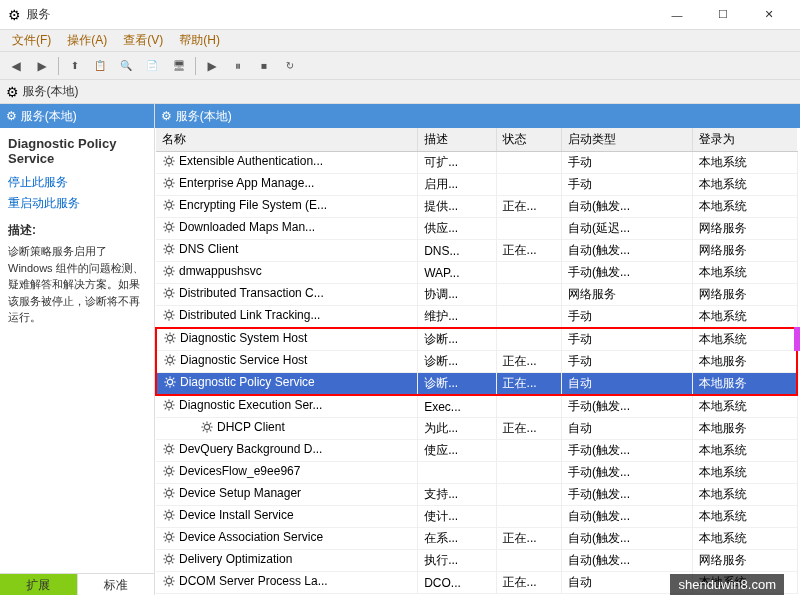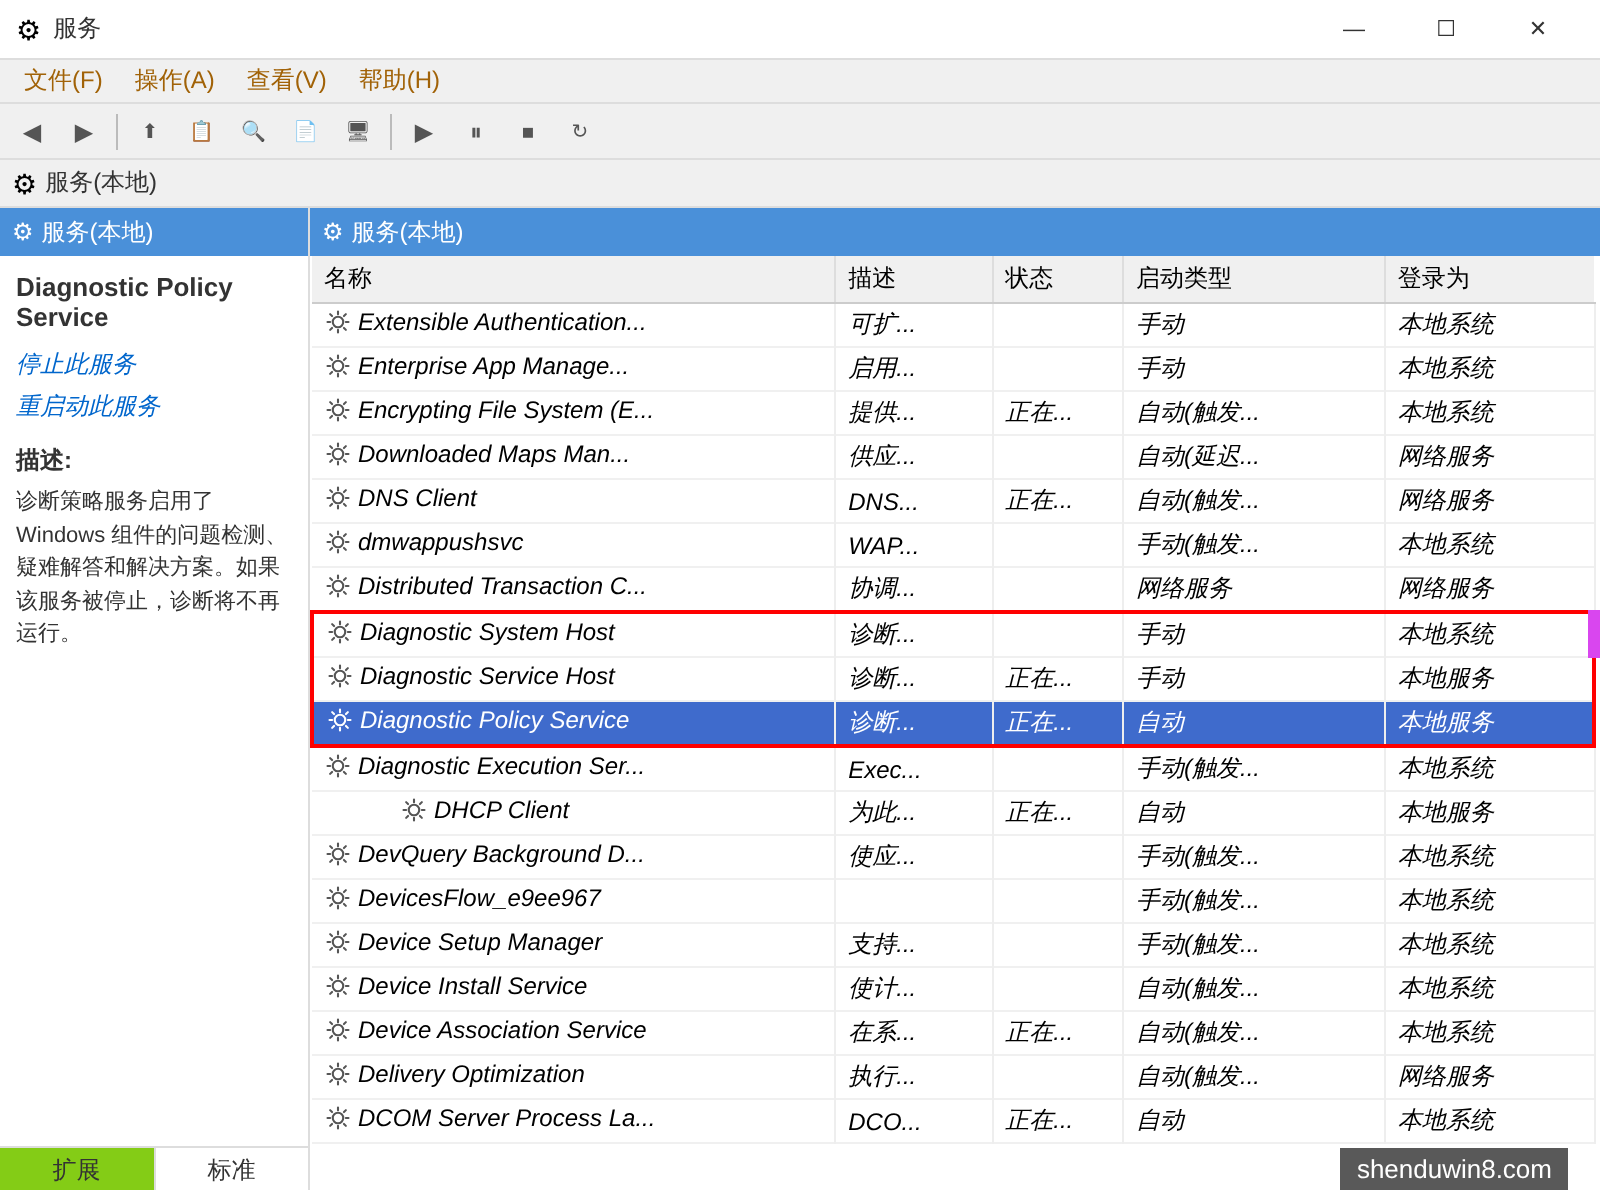--- a/index.html
+++ b/index.html
@@ -143,21 +143,20 @@
       color: #333;
       margin-bottom: 8px;
     }
     .sidebar-link {
       color: #0066cc;
       cursor: pointer;
       text-decoration: none;
       display: block;
       margin-bottom: 4px;
       font-size: 12px;
-      font-style: italic;
     }
     .sidebar-desc-title {
       font-size: 12px;
       font-weight: bold;
       margin-top: 10px;
       margin-bottom: 4px;
       color: #333;
     }
     .sidebar-desc-text {
       font-size: 11px;
@@ -220,21 +219,20 @@
       font-weight: normal;
       text-align: left;
       position: sticky;
       top: 0;
       z-index: 10;
       white-space: nowrap;
     }
     thead th:last-child { border-right: none; }
     tbody tr {
       border-bottom: 1px solid #f0f0f0;
-      font-style: italic;
     }
     tbody td {
       padding: 2px 6px;
       font-size: 12px;
       border-right: 1px solid #eee;
       white-space: nowrap;
       overflow: hidden;
       text-overflow: ellipsis;
       max-width: 0;
     }
@@ -415,20 +413,30 @@
             <tr>
               <td class="col-name" style="max-width: 200px;"><span class="service-icon"><svg class="svc-gear" viewBox="0 0 16 16" xmlns="http://www.w3.org/2000/svg">
     <circle cx="8" cy="8" r="3" fill="none" stroke="#555" stroke-width="1.2"></circle>
     <path d="M8 2v1.5M8 12.5V14M2 8h1.5M12.5 8H14M3.5 3.5l1.1 1.1M11.4 11.4l1.1 1.1M3.5 12.5l1.1-1.1M11.4 4.6l1.1-1.1" stroke="#555" stroke-width="1.2" stroke-linecap="round"></path>
   </svg> Distributed Transaction C...</span></td>
               <td class="col-desc">协调...</td>
               <td class="col-status"></td>
               <td class="col-startup">网络服务</td>
               <td class="col-login">网络服务</td>
             </tr>
+            <tr>
+              <td class="col-name" style="max-width: 200px;"><span class="service-icon"><svg class="svc-gear" viewBox="0 0 16 16" xmlns="http://www.w3.org/2000/svg">
+    <circle cx="8" cy="8" r="3" fill="none" stroke="#555" stroke-width="1.2"></circle>
+    <path d="M8 2v1.5M8 12.5V14M2 8h1.5M12.5 8H14M3.5 3.5l1.1 1.1M11.4 11.4l1.1 1.1M3.5 12.5l1.1-1.1M11.4 4.6l1.1-1.1" stroke="#555" stroke-width="1.2" stroke-linecap="round"></path>
+  </svg> Distributed Link Tracking...</span></td>
+              <td class="col-desc">维护...</td>
+              <td class="col-status"></td>
+              <td class="col-startup">手动</td>
+              <td class="col-login">本地系统</td>
+            </tr>
             <tr style="border-top: 2px solid red; border-left: 2px solid red; border-right: 6px solid #d946ef;">
               <td class="col-name" style="max-width: 200px;"><span class="service-icon"><svg class="svc-gear" viewBox="0 0 16 16" xmlns="http://www.w3.org/2000/svg">
     <circle cx="8" cy="8" r="3" fill="none" stroke="#555" stroke-width="1.2"></circle>
     <path d="M8 2v1.5M8 12.5V14M2 8h1.5M12.5 8H14M3.5 3.5l1.1 1.1M11.4 11.4l1.1 1.1M3.5 12.5l1.1-1.1M11.4 4.6l1.1-1.1" stroke="#555" stroke-width="1.2" stroke-linecap="round"></path>
   </svg> Diagnostic System Host</span></td>
               <td class="col-desc">诊断...</td>
               <td class="col-status"></td>
               <td class="col-startup">手动</td>
               <td class="col-login">本地系统</td>
             </tr>

